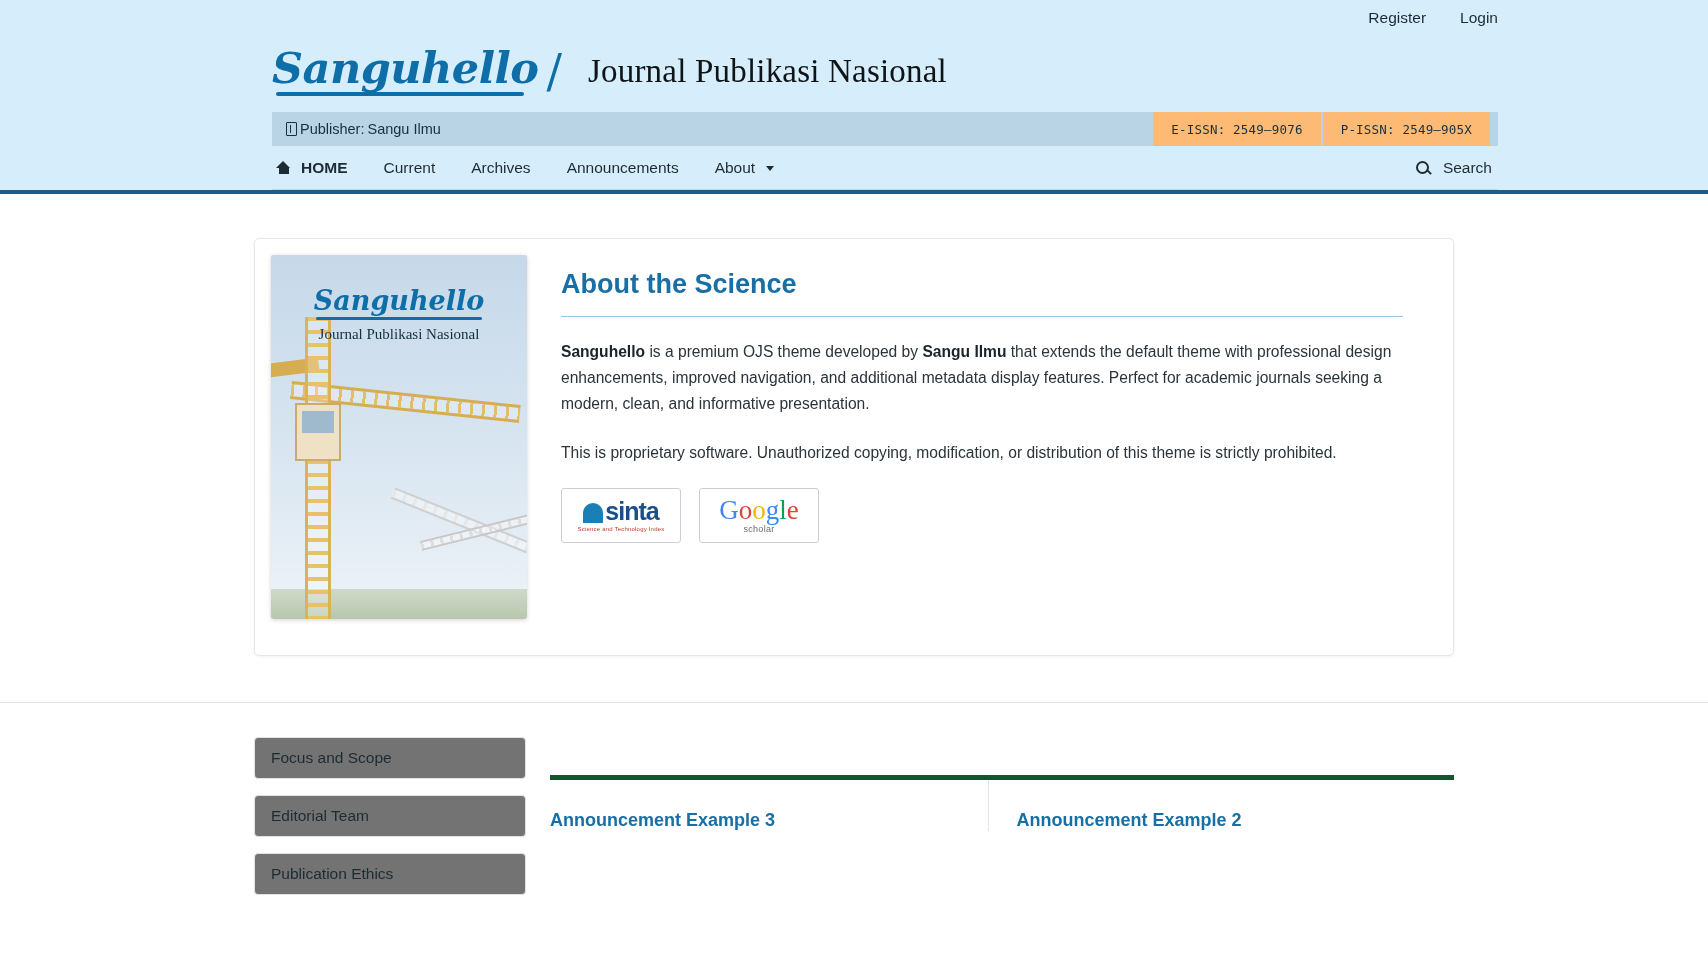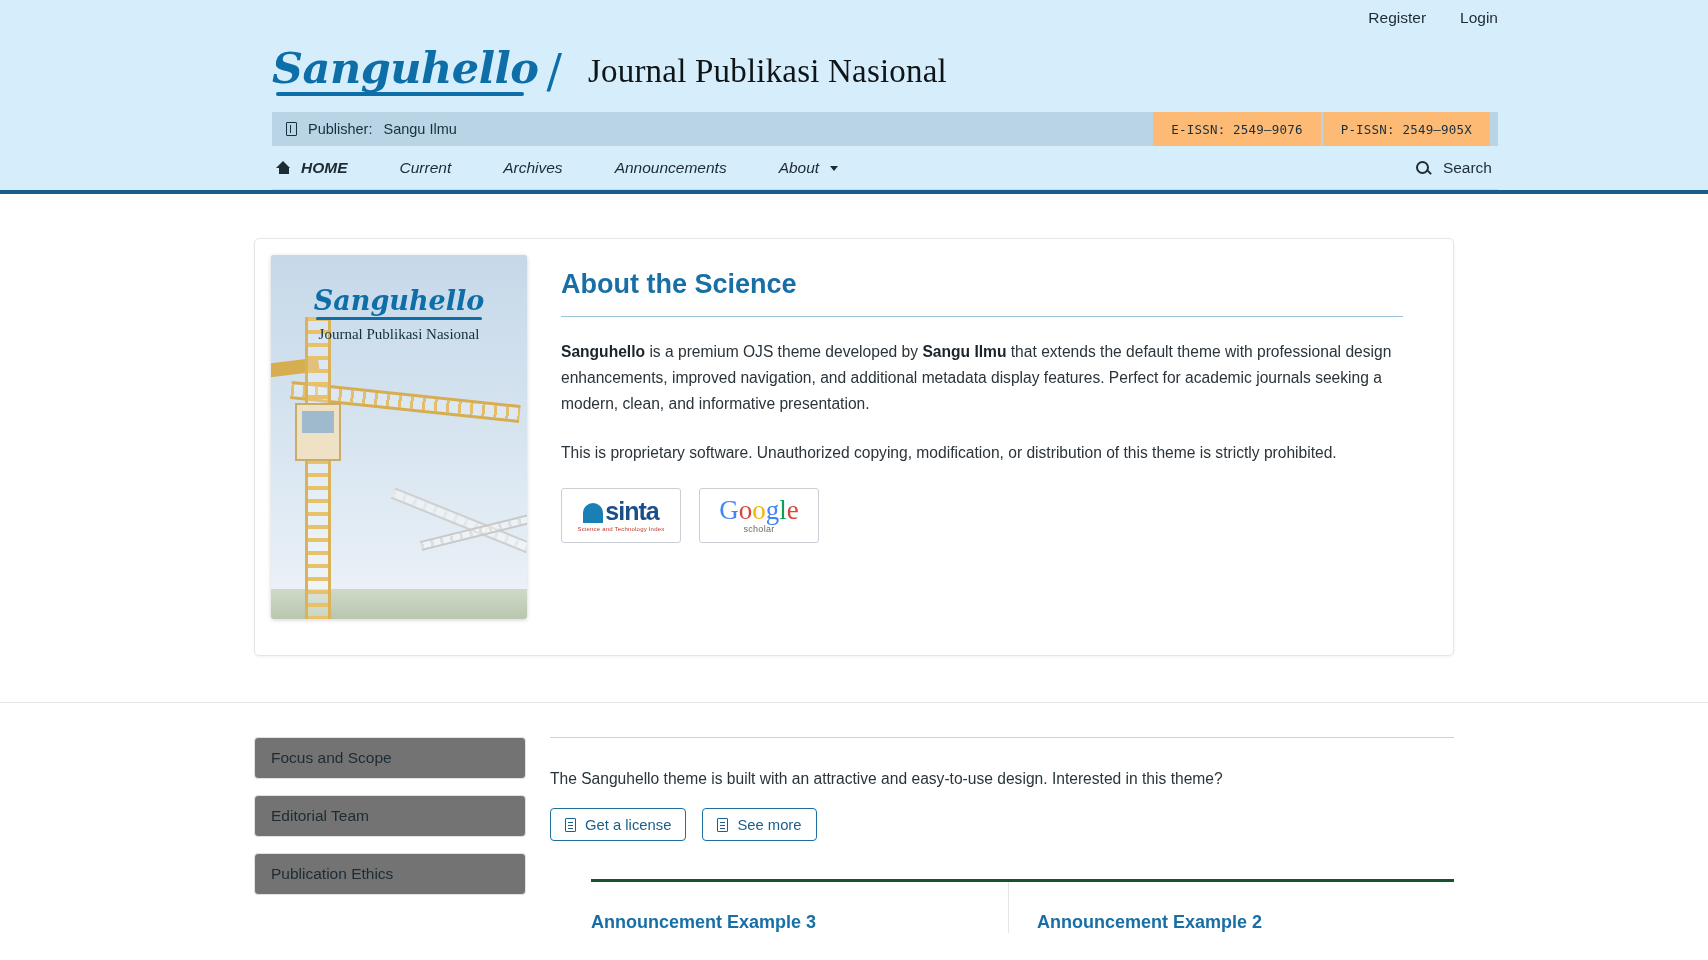--- a/index.html
+++ b/index.html
@@ -85,21 +85,21 @@
     height: 34px;
     display: flex;
     align-items: center;
     padding: 0 8px 0 14px;
     justify-content: space-between;
     position: relative;
   }
   .strip-left {
     display: flex;
     align-items: center;
-    gap: 11px;
+    gap: 3px;
     font-size: 14.5px;
     color: #16303f;
   }
   .book-icon {
     display: inline-block;
     width: 11px; height: 14px;
     border: 1.6px solid #16303f;
     border-radius: 1px;
     position: relative;
   }
@@ -125,21 +125,21 @@
 
   
   .nav {
     margin: 0 210px 0 272px;
     height: 44px;
     display: flex;
     align-items: center;
     justify-content: space-between;
     border-bottom: 1px solid #bcd9ea;
   }
-  .nav-left { display: flex; align-items: center; gap: 16px; font-style: italic; }
+  .nav-left { display: flex; align-items: center; gap: 0; }
   .nav-item {
     font-size: 15.5px;
     color: #1d2b33;
     padding: 0 18px;
     text-decoration: none;
     line-height: 44px;
     white-space: nowrap;
   }
   .nav-item.home {
     font-weight: bold;
@@ -438,22 +438,21 @@
     position: absolute;
     left: 2px; top: 3px; right: 2px;
     height: 1.2px;
     background: #1a5f8c;
     box-shadow: 0 3px 0 #1a5f8c, 0 6px 0 #1a5f8c;
   }
 
   .ann-row {
     display: flex;
     margin-top: 38px;
-    border-top: 3px solid #14532d;
-    margin-left: 41px;
+    border-top: 5px solid #14532d;
   }
   .ann-col {
     padding: 30px 26px 0 0;
     flex: 1;
   }
   .ann-col + .ann-col { border-left: 1px solid #e2e6e9; padding-left: 28px; }
   .ann-title {
     font-size: 18px;
     color: #186fa6;
     font-weight: bold;
@@ -564,33 +563,20 @@
 
     <div class="lower">
 
       <div class="side-col">
         <div class="side-item">Focus and Scope</div>
         <div class="side-item">Editorial Team</div>
         <div class="side-item">Publication Ethics</div>
       </div>
 
       <div class="content-col">
-        <div class="promo">
-          <p class="promo-text">The Sanguhello theme is built with an attractive and easy-to-use design. Interested in this theme?</p>
-          <div class="promo-btns">
-            <a href="#" class="btn-outline">
-              <span class="doc-icon"></span>
-              <span>Get a license</span>
-            </a>
-            <a href="#" class="btn-outline">
-              <span class="doc-icon"></span>
-              <span>See more</span>
-            </a>
-          </div>
-        </div>
 
         <div class="ann-row">
           <div class="ann-col">
             <h2 class="ann-title">Announcement Example 3</h2>
           </div>
           <div class="ann-col">
             <h2 class="ann-title">Announcement Example 2</h2>
           </div>
         </div>
       </div>

